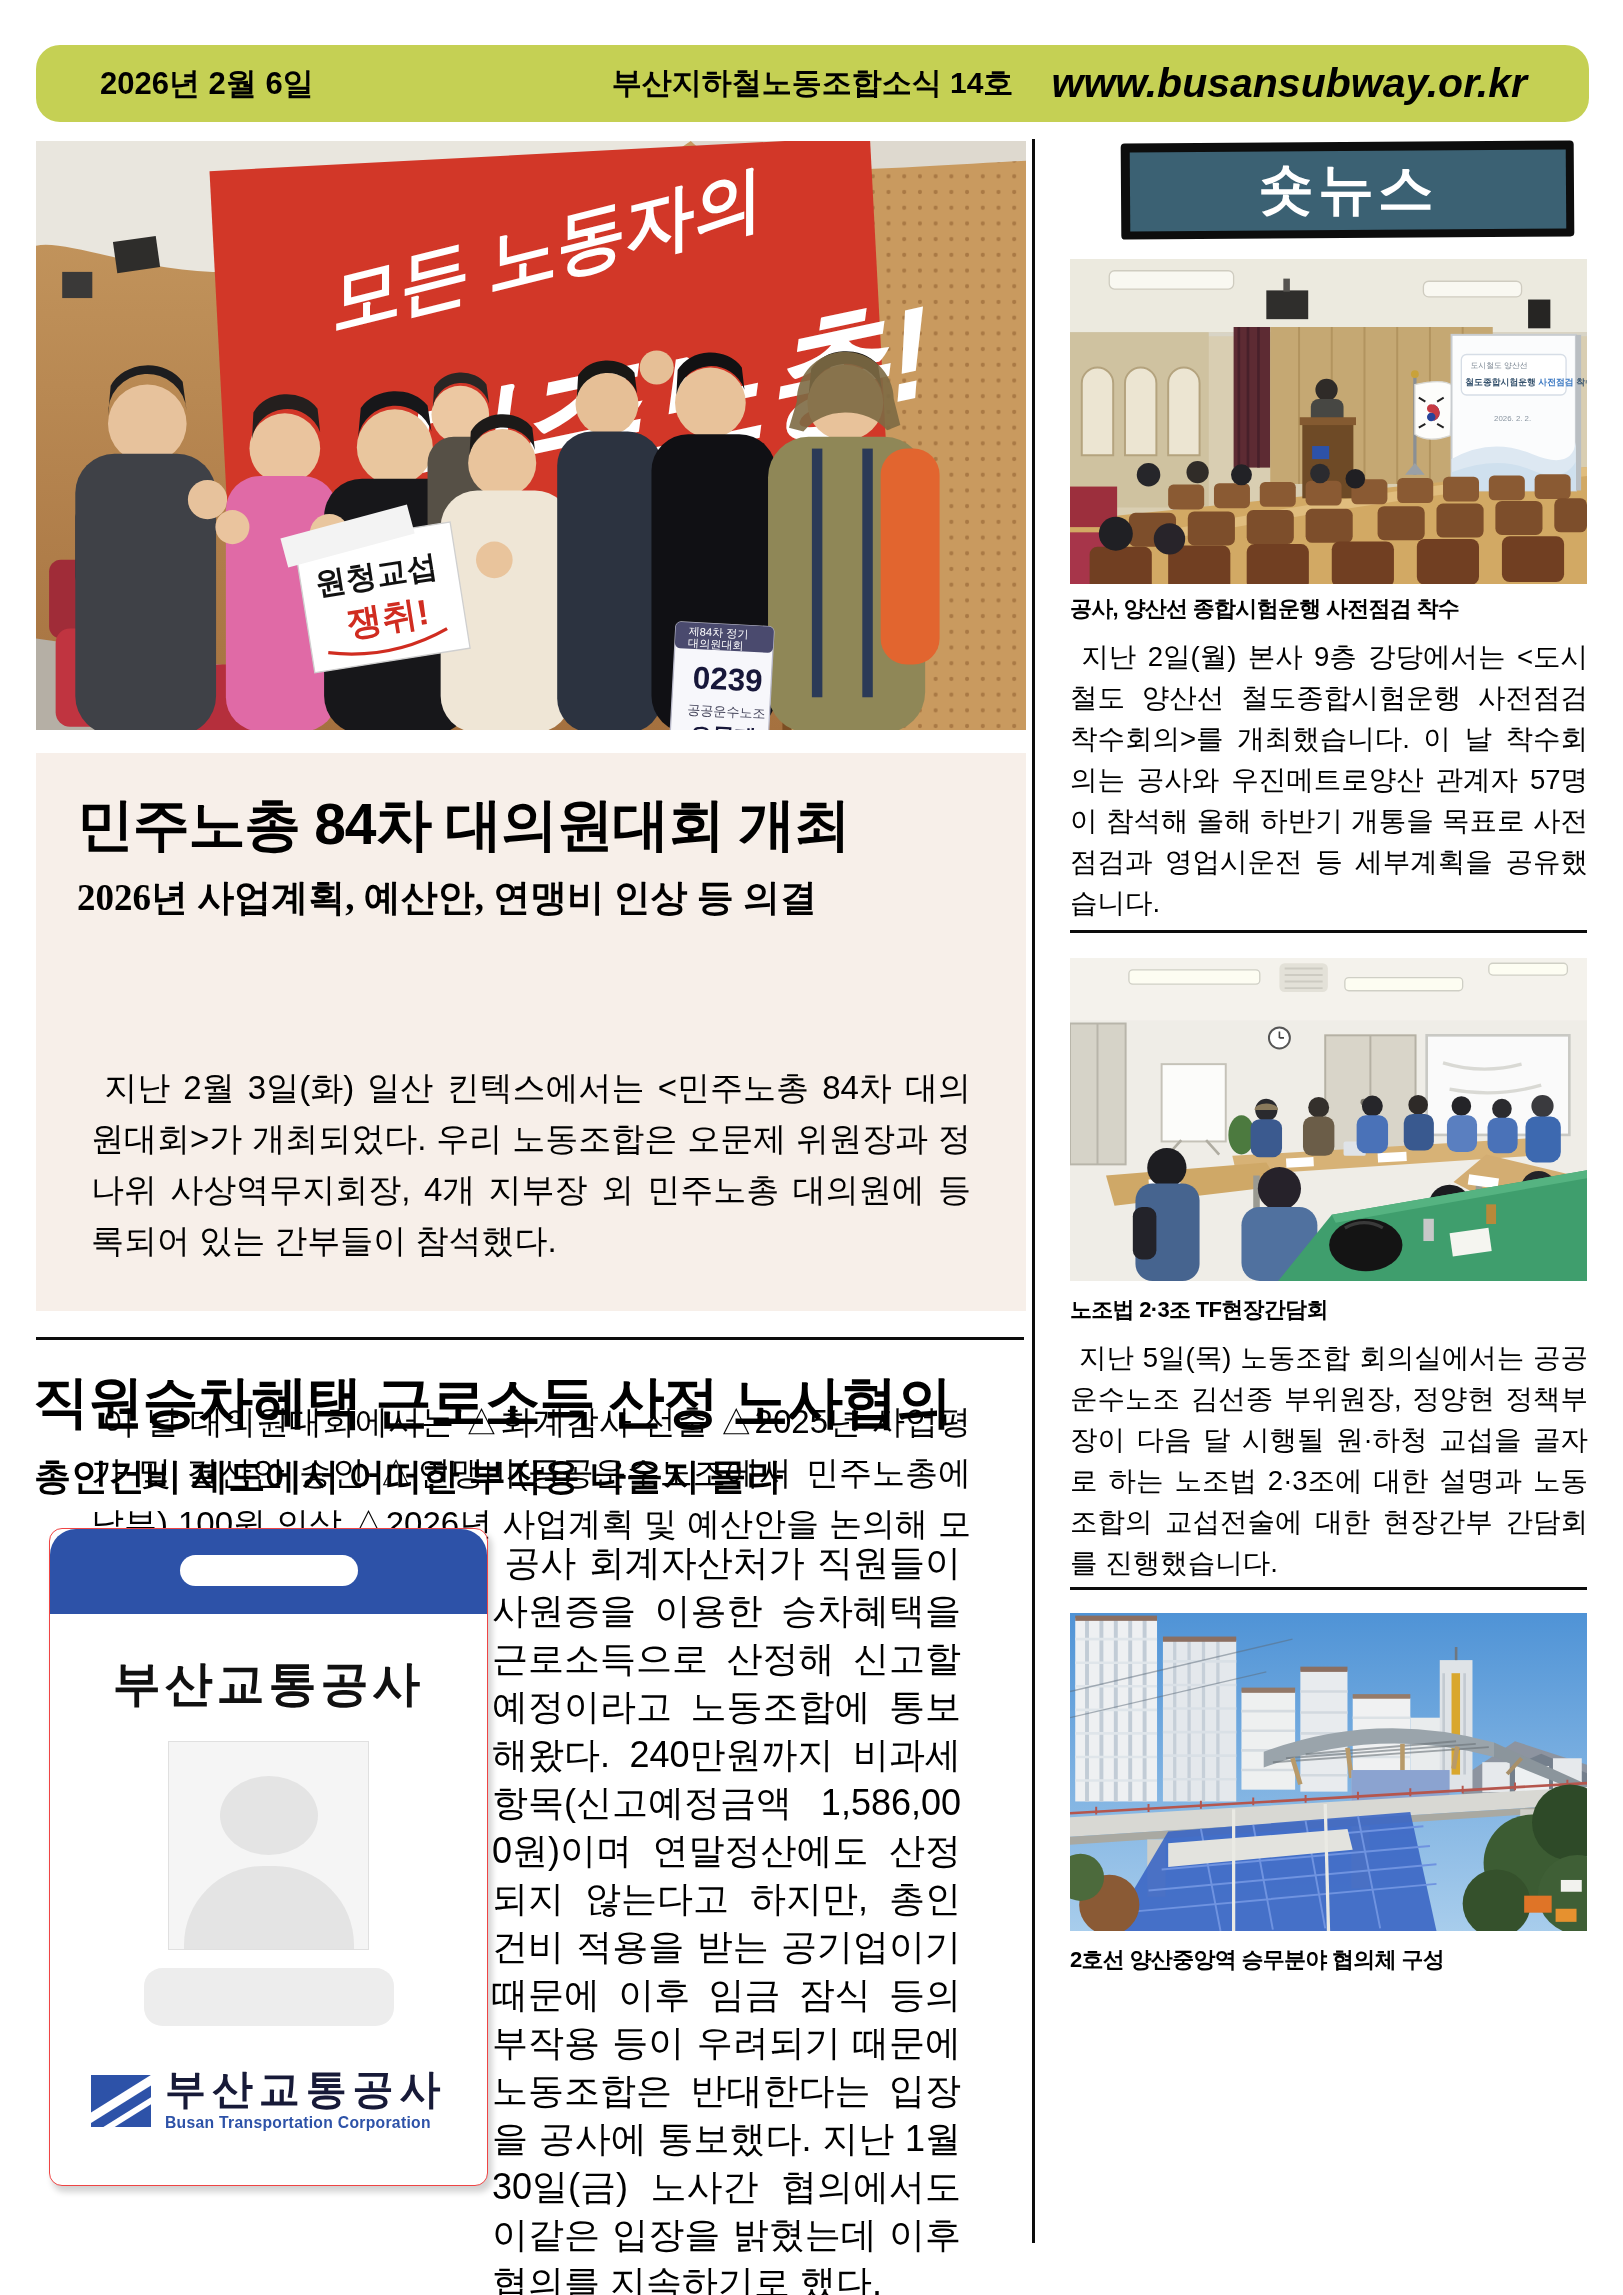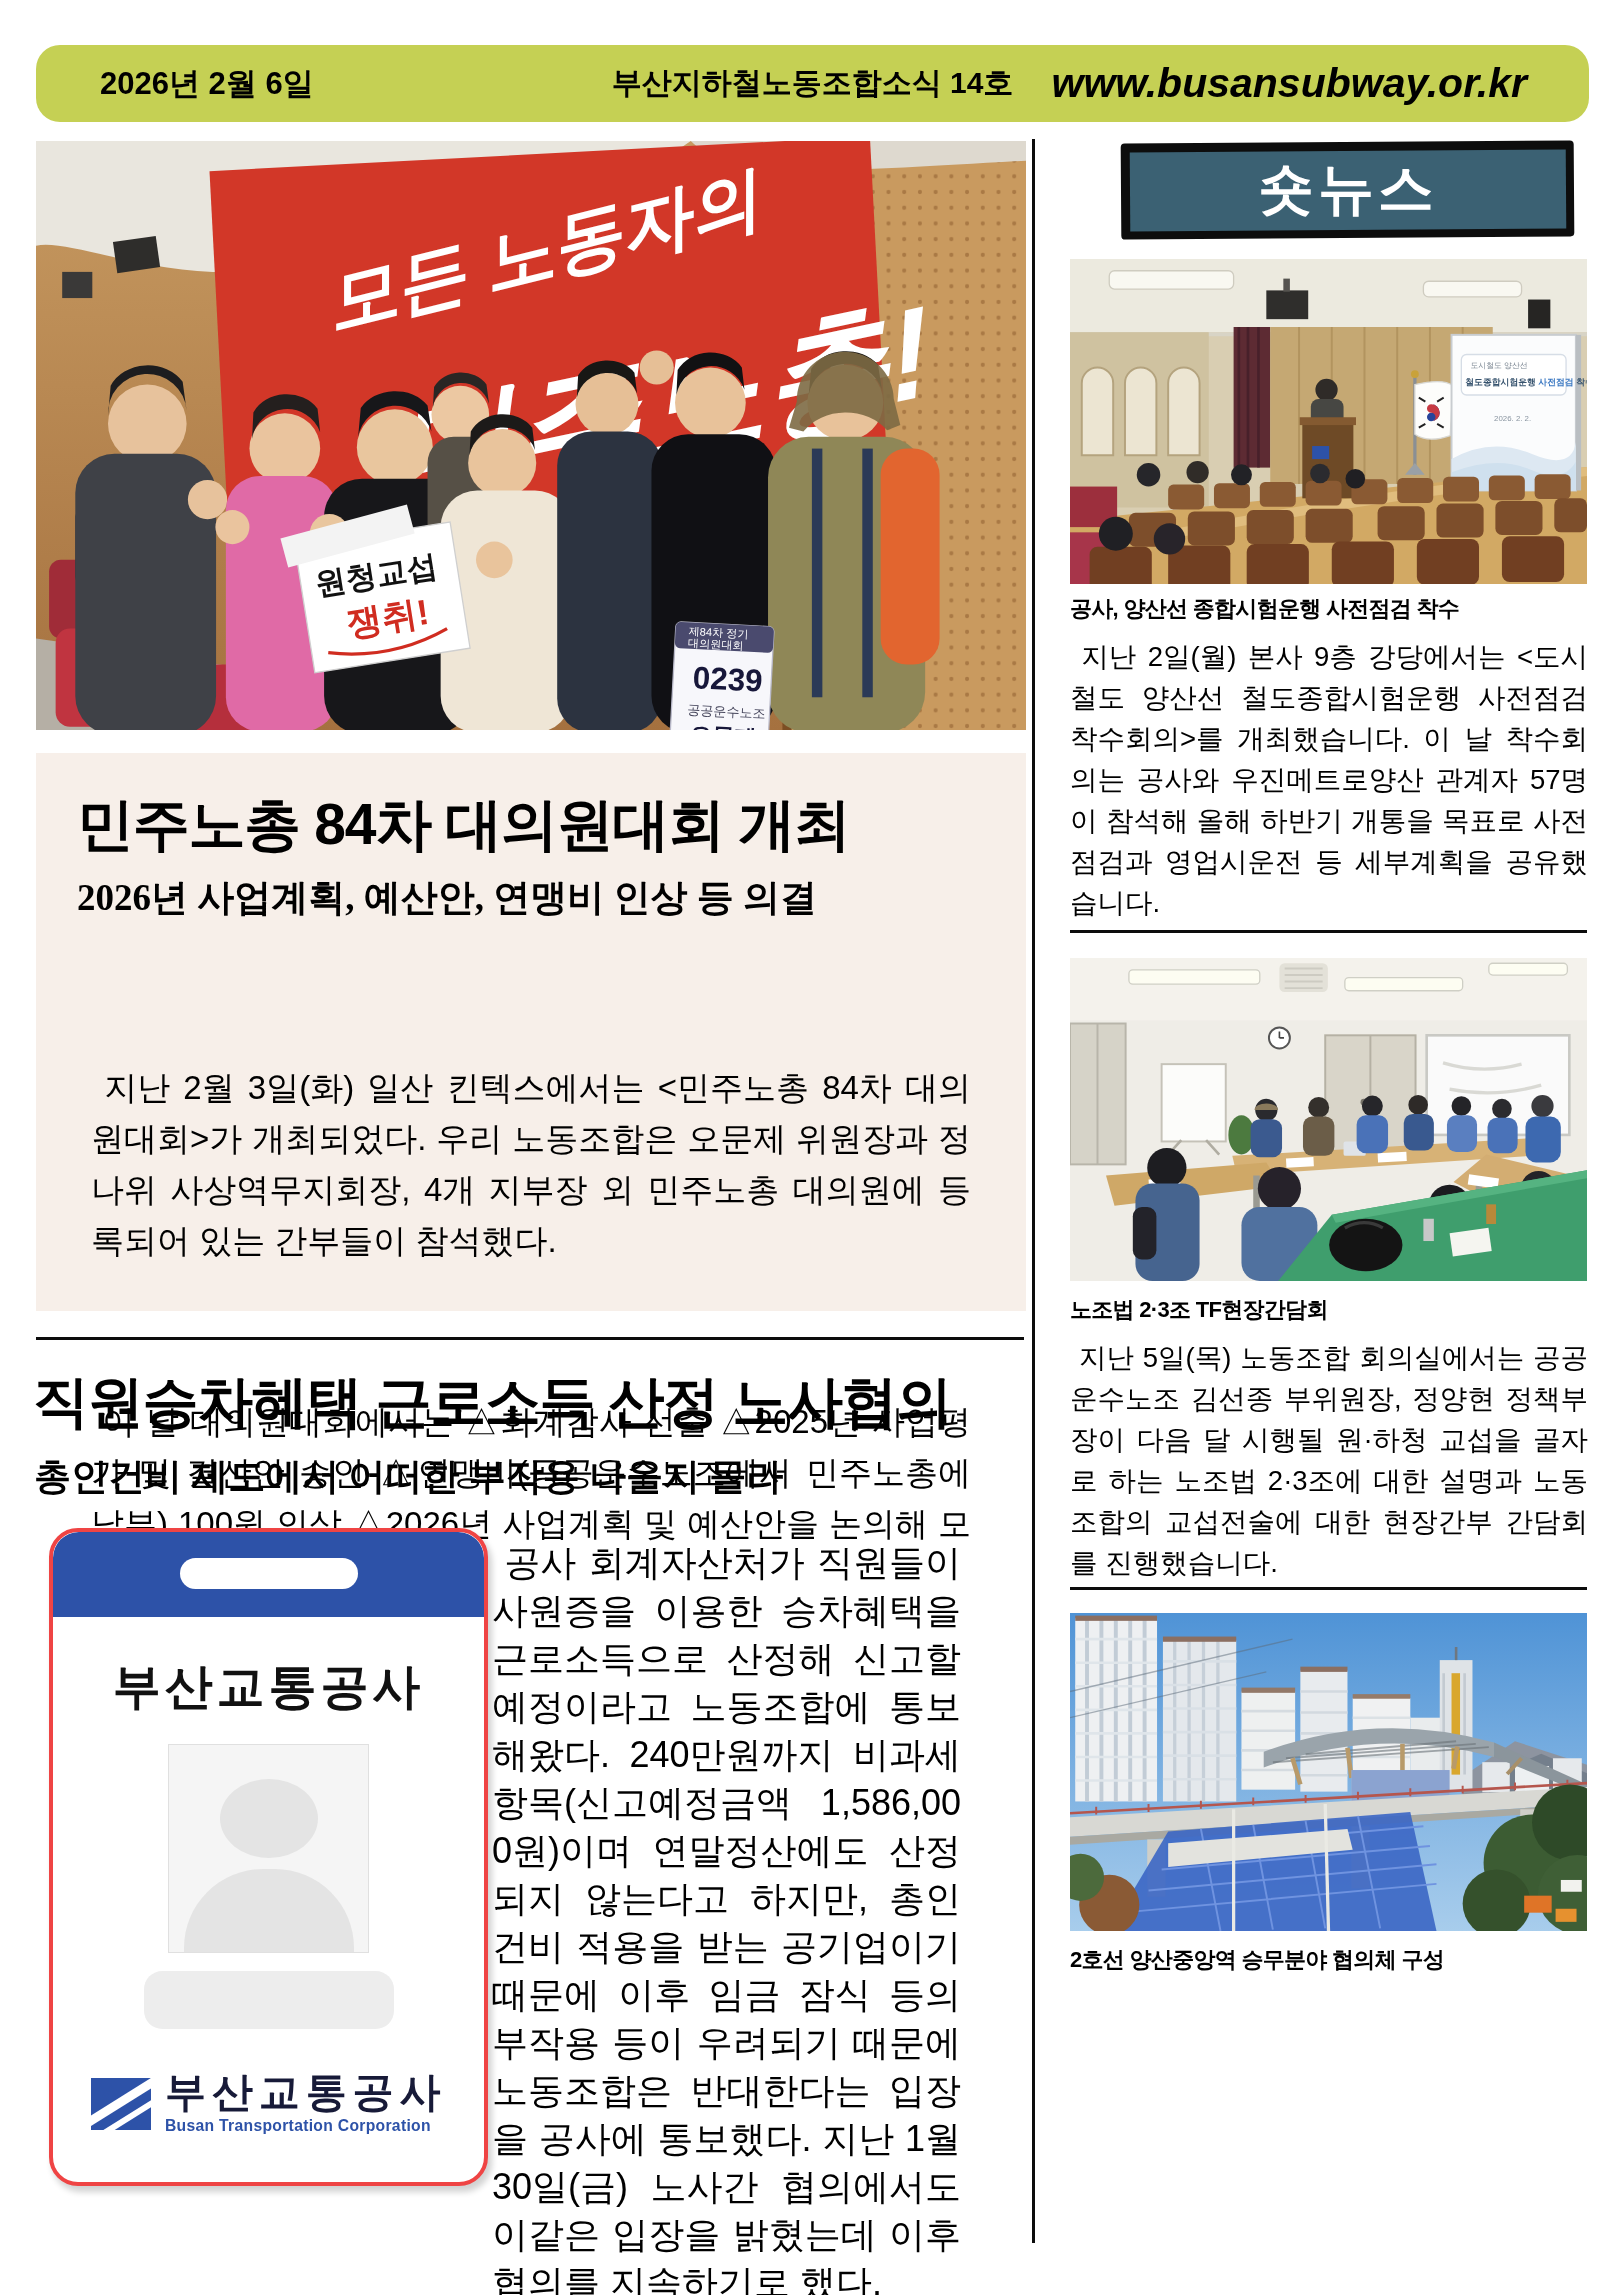--- a/index.html
+++ b/index.html
@@ -30,22 +30,22 @@
 
   .rule-h{height:3.3px;background:#0c0c0c;}
   .vline{width:2.6px;background:#0c0c0c;}
 
   .a2-title{left:33px;top:1365px;width:992px;font-size:56px;font-weight:bold;letter-spacing:-1.3px;}
   .a2-sub{left:34px;top:1452px;width:992px;font-family:"Liberation Serif",serif;
           font-size:37px;font-weight:bold;}
   .a2-body{left:492px;top:1539px;width:469px;font-size:36px;line-height:48px;}
 
   
-  .card{left:49px;top:1528px;width:439px;height:658px;background:#fff;border:4px solid #ef4444;
-        border-radius:29px;box-sizing:border-box;overflow:hidden;
+  .card{left:49px;top:1528px;width:439px;height:658px;background:#fff;border:1px solid #ef4444;
+        border-radius:13px;box-sizing:border-box;overflow:hidden;
         box-shadow:3.9px 5.2px 6.5px rgba(0,0,0,0.18);text-align:center;}
   .card-band{position:relative;height:85px;background:#2d52a8;border-radius:26px 26px 0 0;}
   .card-slot{position:absolute;left:50%;top:26px;transform:translateX(-50%);
              width:178px;height:31px;background:#fff;border-radius:15.7px;}
   .card-company{margin-top:38px;font-size:48px;font-weight:bold;letter-spacing:3.9px;color:#111;}
   .card-photo{margin:25px auto 0 auto;width:199px;height:207px;background:#f5f5f5;
               border:1.3px solid #e0e0e0;position:relative;overflow:hidden;}
   .sil-head{position:absolute;left:50%;top:34px;transform:translateX(-50%);
             width:98px;height:79px;border-radius:50%;background:#e4e4e4;}
   .sil-body{position:absolute;left:50%;top:124px;transform:translateX(-50%);

